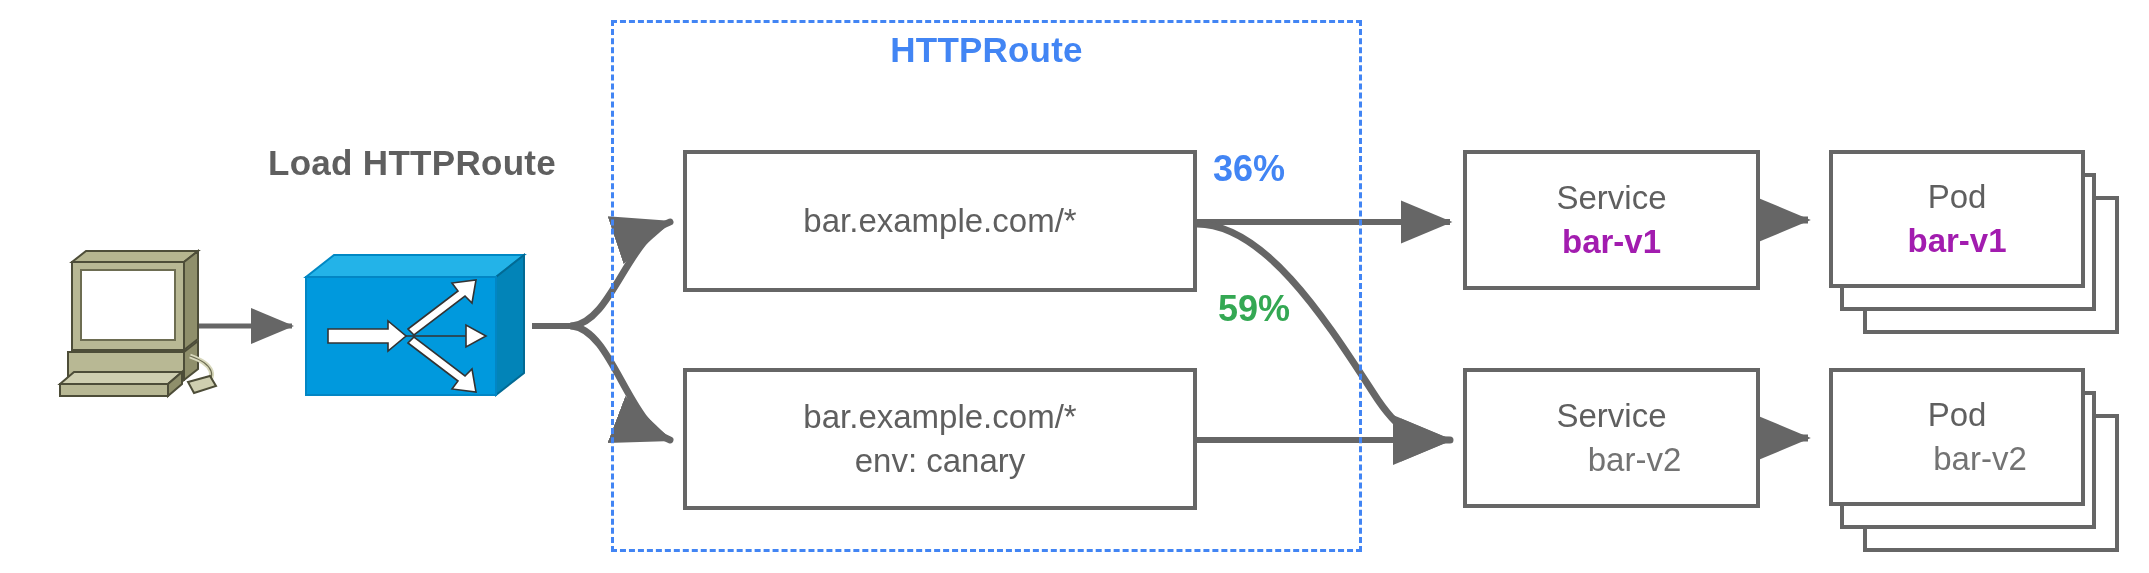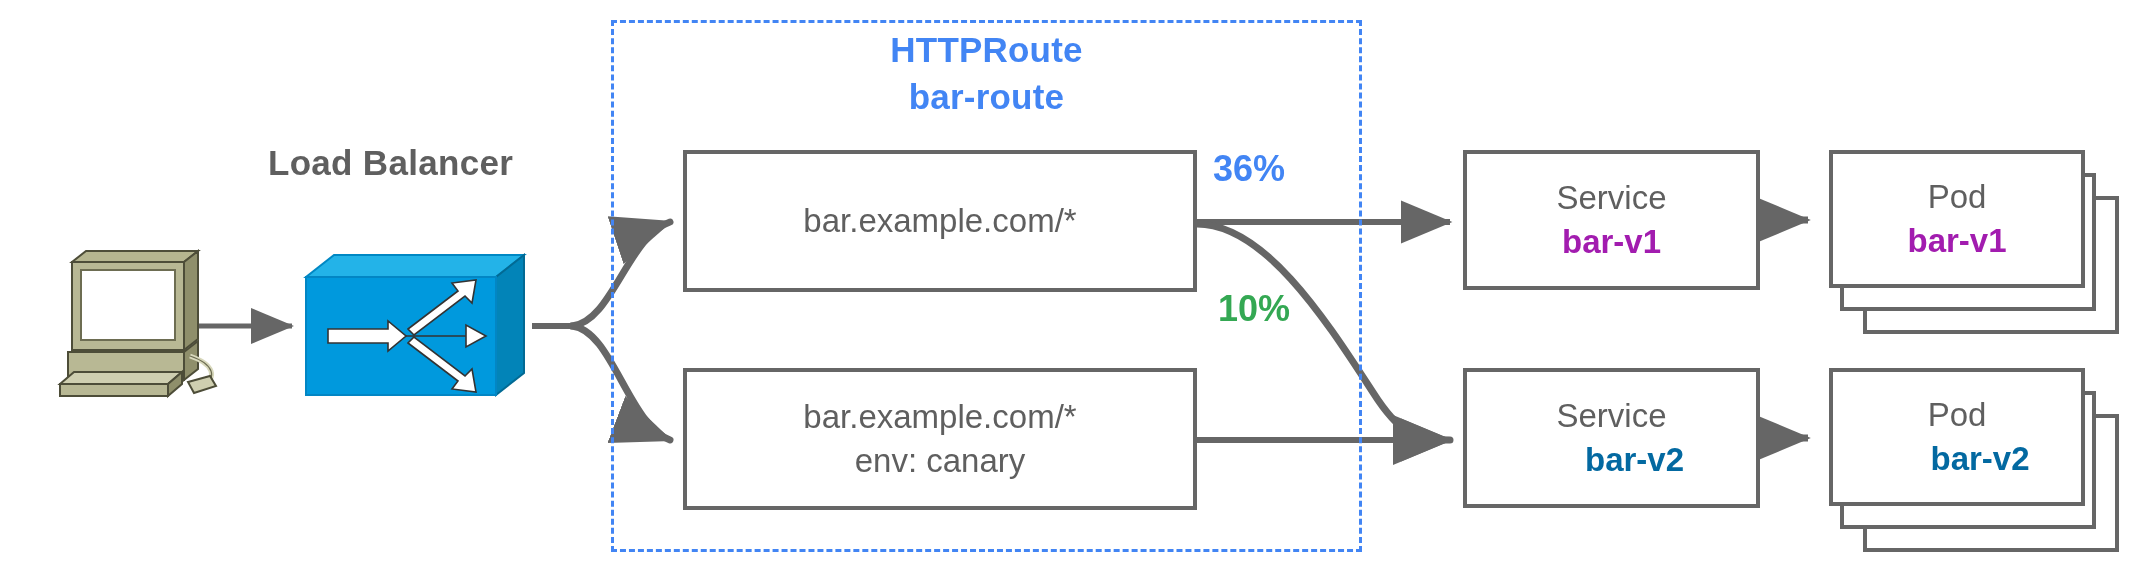--- a/index.html
+++ b/index.html
@@ -73,22 +73,22 @@
     font-size: 33px;
     color: #5f5f5f;
     line-height: 44px;
     white-space: nowrap;
   }
   .box .line.accent-blue {
     color: #a21caf;
     font-weight: bold;
   }
   .box .line.accent-green {
-    color: #0369a1;
-    font-weight: bold;
+    color: #737373;
+    font-weight: normal;
     margin-left: 46px;
   }
 
   .match-box-1 { left: 683px; top: 150px;  width: 514px; height: 142px; }
   .match-box-2 { left: 683px; top: 368px;  width: 514px; height: 142px; }
   .svc-box-1   { left: 1463px; top: 150px; width: 297px; height: 140px; }
   .svc-box-2   { left: 1463px; top: 368px; width: 297px; height: 140px; }
 
   
   .pod-stack {
@@ -226,36 +226,35 @@
       <path d="M108,76 L158,38 L152,30 L176,27 L172,50 L165,43 L114,82 z"></path>
       <path d="M108,90 L158,128 L152,136 L176,139 L172,116 L165,123 L114,84 z"></path>
     </g>
   </svg>
 
   <div class="layer-boxes">
 
     <div class="route-group"></div>
     <div class="route-title">
       <div>HTTPRoute</div>
-      <div>bar-route</div>
-    </div>
-
-    <div class="free-label lb-label">Load Balancer</div>
+    </div>
+
+    <div class="free-label lb-label">Load HTTPRoute</div>
 
     <div class="box match-box-1">
       <div class="line">bar.example.com/*</div>
     </div>
 
     <div class="box match-box-2">
       <div class="line">bar.example.com/*</div>
       <div class="line">env: canary</div>
     </div>
 
     <div class="free-label pct-90">36%</div>
-    <div class="free-label pct-10">10%</div>
+    <div class="free-label pct-10">59%</div>
 
     <div class="box svc-box-1">
       <div class="line">Service</div>
       <div class="line accent-blue">bar-v1</div>
     </div>
 
     <div class="box svc-box-2">
       <div class="line">Service</div>
       <div class="line accent-green">bar-v2</div>
     </div>

